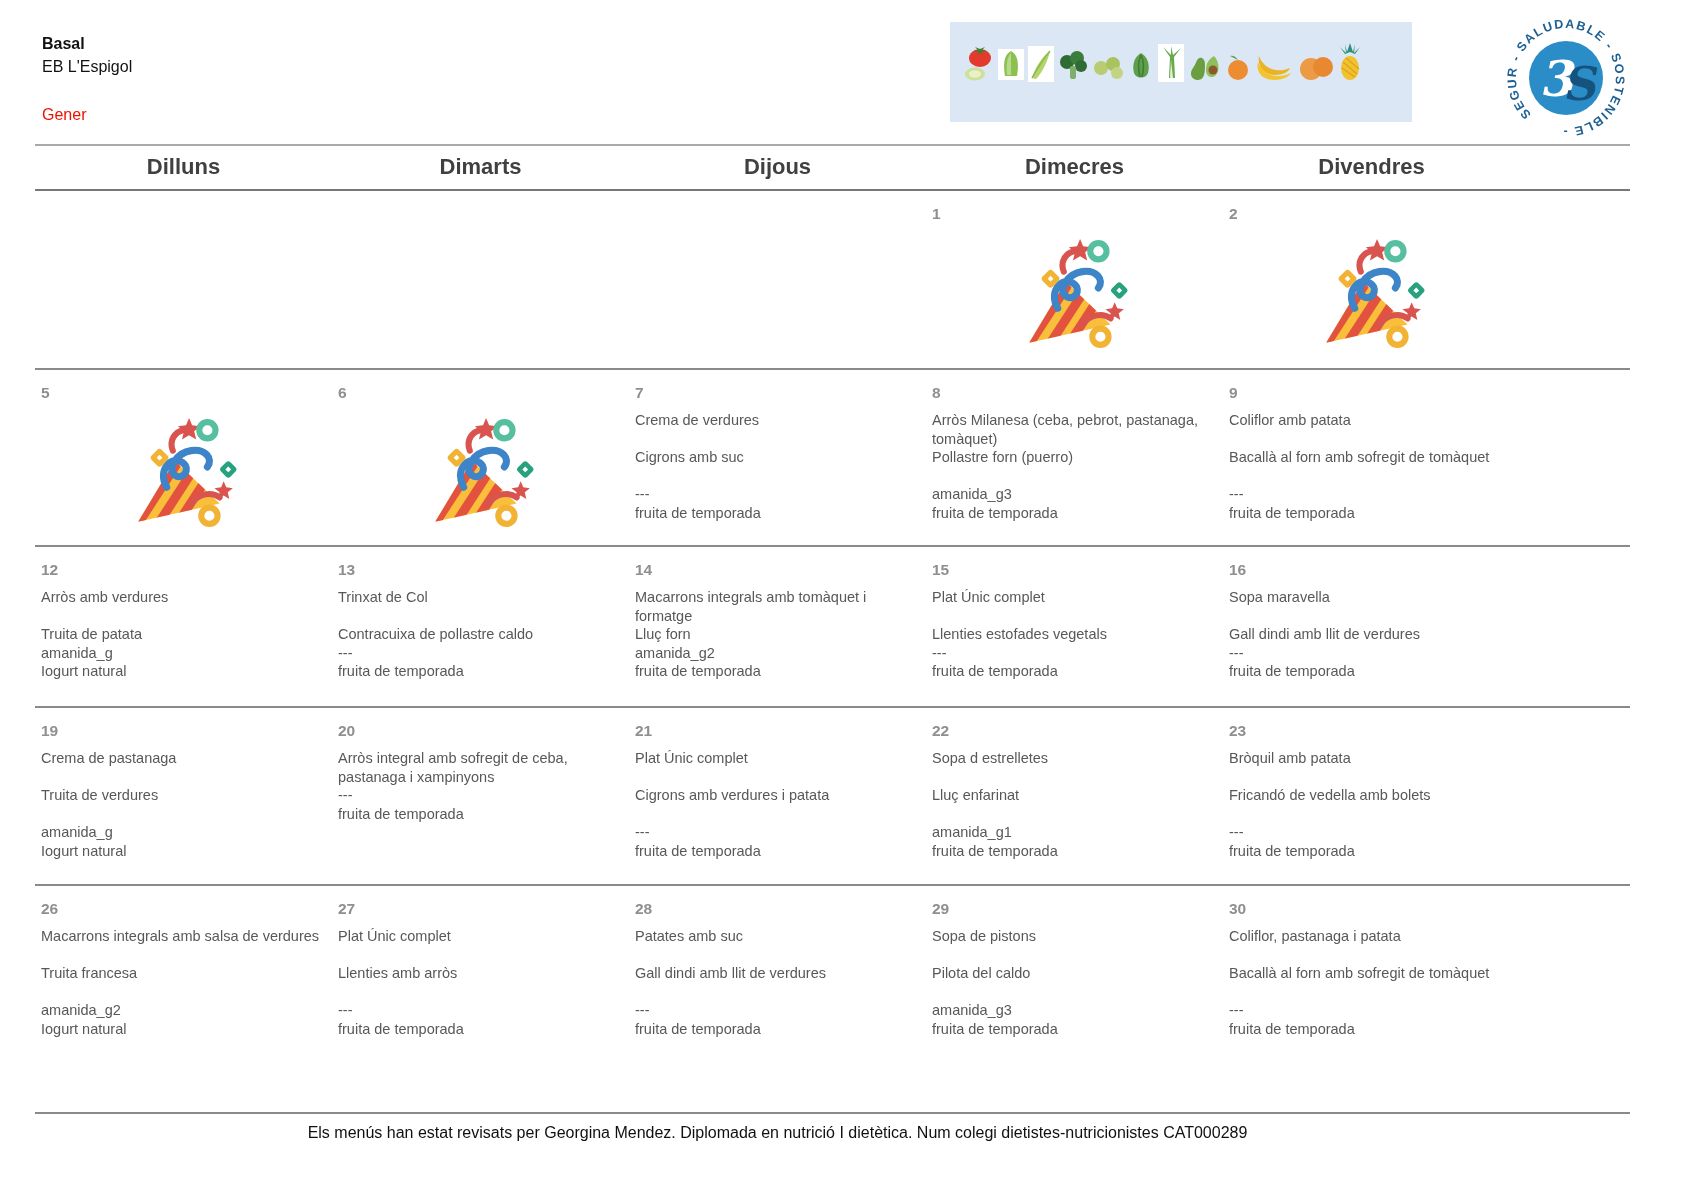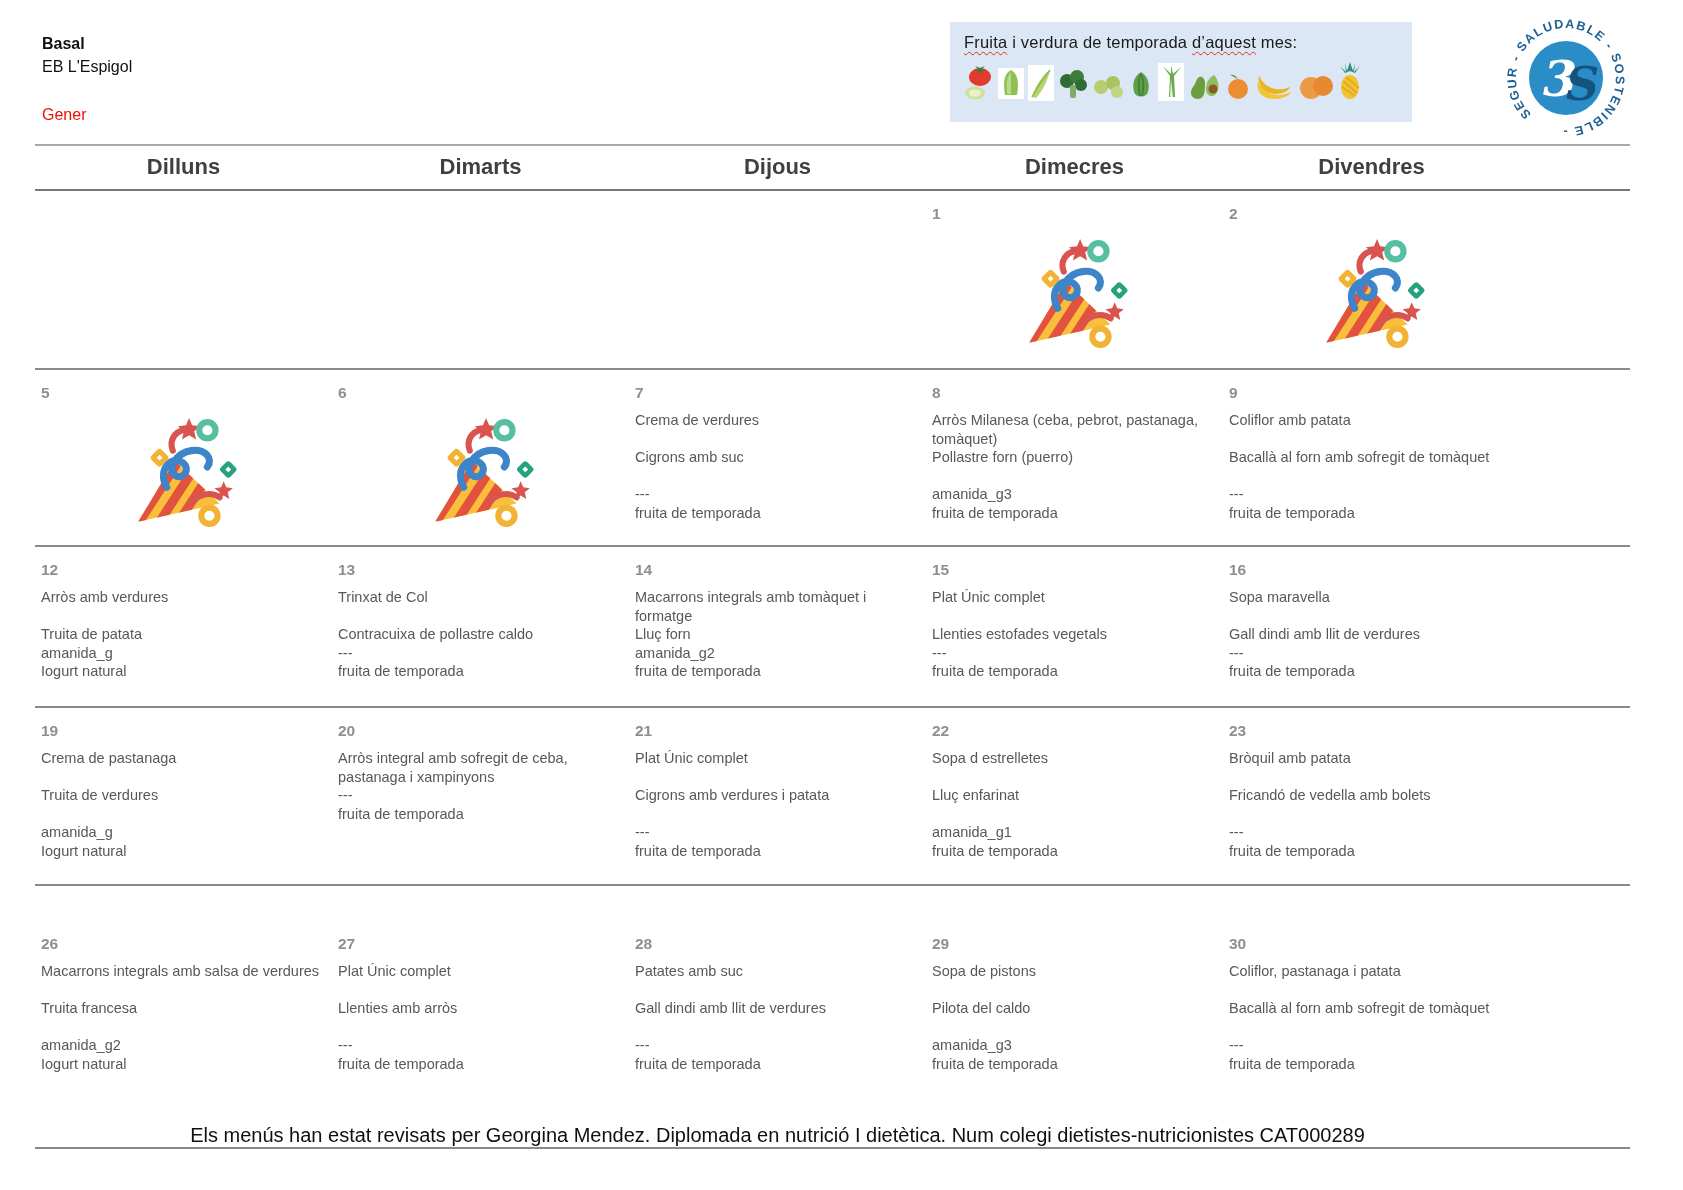--- a/index.html
+++ b/index.html
@@ -33,35 +33,34 @@
   
   .grid{position:absolute;left:35px;top:191px;width:1595px;}
   .week-row{display:grid;grid-template-columns:repeat(5,297px) 1fr;border-bottom:2px solid #8a8a8a;}
   .cell{position:relative;padding:14px 4px 0 6px;box-sizing:border-box;}
   .daynum{font-size:15.5px;font-weight:bold;color:#8f8f8f;margin-bottom:9px;}
   .mline{font-size:14.5px;color:#585858;line-height:18.5px;min-height:18.5px;}
   .popper{display:flex;justify-content:center;margin-top:14px;}
 
   
   .footer{position:absolute;left:35px;top:1124px;width:1485px;text-align:center;
-          font-size:20px;color:#101010;}
+          font-size:16px;color:#101010;}
 </style>
 </head>
 <body>
 
 <div class="page">
 
   <div class="org">
     <div class="program">Basal</div>
     <div>EB L'Espigol</div>
   </div>
   <div class="month">Gener</div>
 
   <div class="season-box">
-    <div class="season-title" id="seasonTitle"><span class="wavy">Fruita</span><span> i verdura de temporada </span><span class="wavy">d’aquest</span><span> mes:</span></div>
     <div class="season-icons" id="seasonIcons">
         <span><svg width="30" height="36" viewBox="0 0 30 36">
             <ellipse cx="16" cy="12" rx="11" ry="9" fill="#e23b2e"></ellipse>
             <path d="M16 3 l-5 -2 3 3 -5 1 6 1 -2 3 3 -2 3 2 -2 -3 6 -1 -5 -1 3 -3z" fill="#3e7d32"></path>
             <ellipse cx="11" cy="28" rx="10" ry="6.5" fill="#cfe09a"></ellipse>
             <ellipse cx="11" cy="28" rx="6" ry="3.8" fill="#e9f1c9"></ellipse>
           </svg></span>
         <span><svg width="26" height="36" viewBox="0 0 26 36">
             <rect x="0" y="3" width="26" height="31" fill="#fff"></rect>
             <path d="M13 5 C6 9 5 17 7 30 L19 30 C21 17 20 9 13 5z" fill="#8cc152"></path>
@@ -385,21 +384,21 @@
         <div class="cell">
           <div class="daynum">23</div>
           <div class="mline">Bròquil amb patata</div>
           <div class="mline"></div>
           <div class="mline">Fricandó de vedella amb bolets</div>
           <div class="mline"></div>
           <div class="mline">---</div>
           <div class="mline">fruita de temporada</div>
         </div>
       </div>
-      <div class="week-row" style="min-height: 226px; margin-top: 35px;">
+      <div class="week-row" style="min-height: 226px;">
         <div class="cell">
           <div class="daynum">26</div>
           <div class="mline">Macarrons integrals amb salsa de verdures</div>
           <div class="mline"></div>
           <div class="mline">Truita francesa</div>
           <div class="mline"></div>
           <div class="mline">amanida_g2</div>
           <div class="mline">Iogurt natural</div>
         </div>
         <div class="cell">

